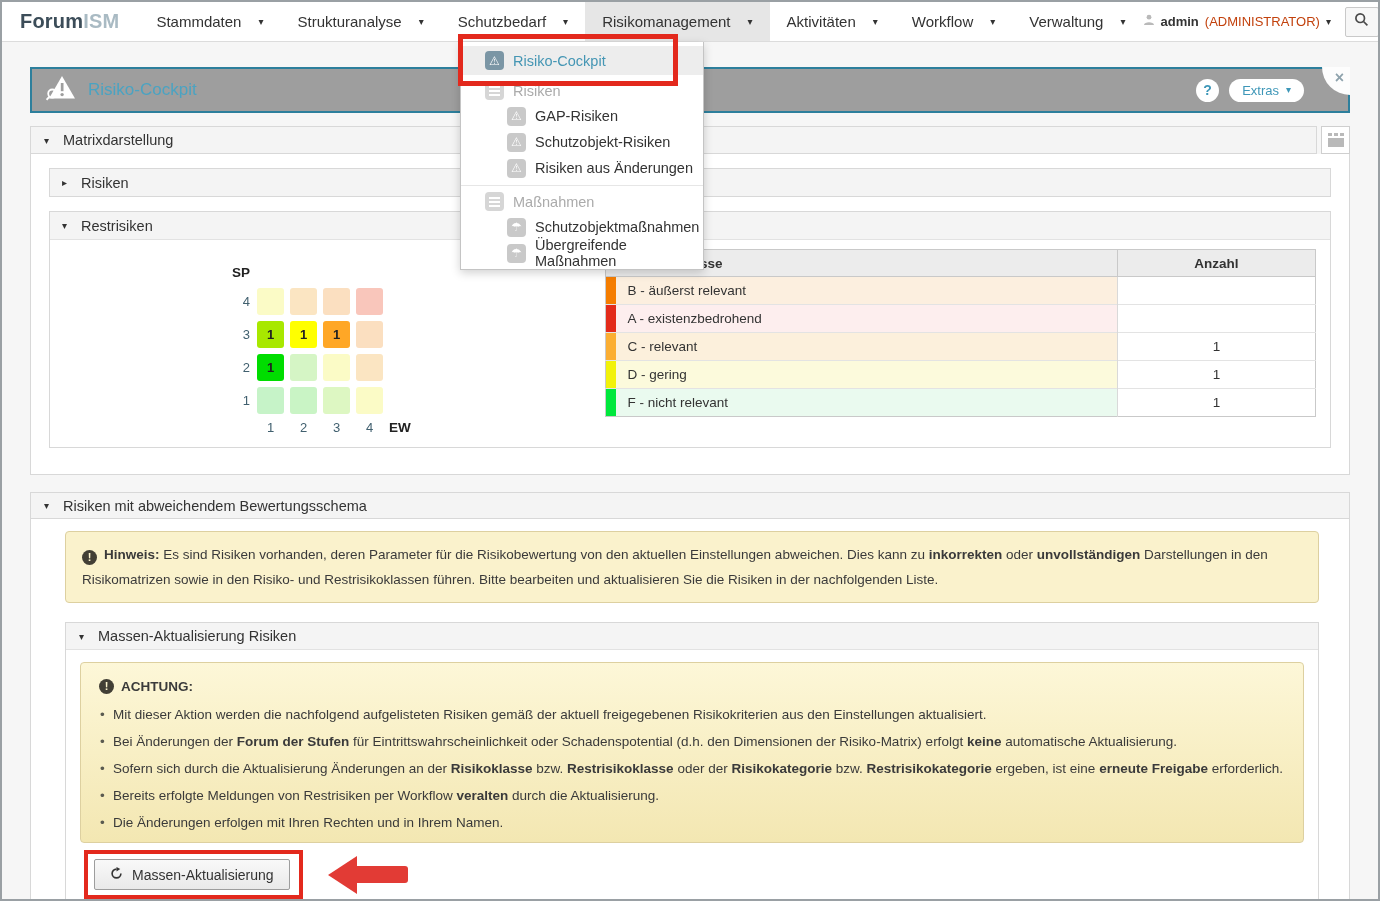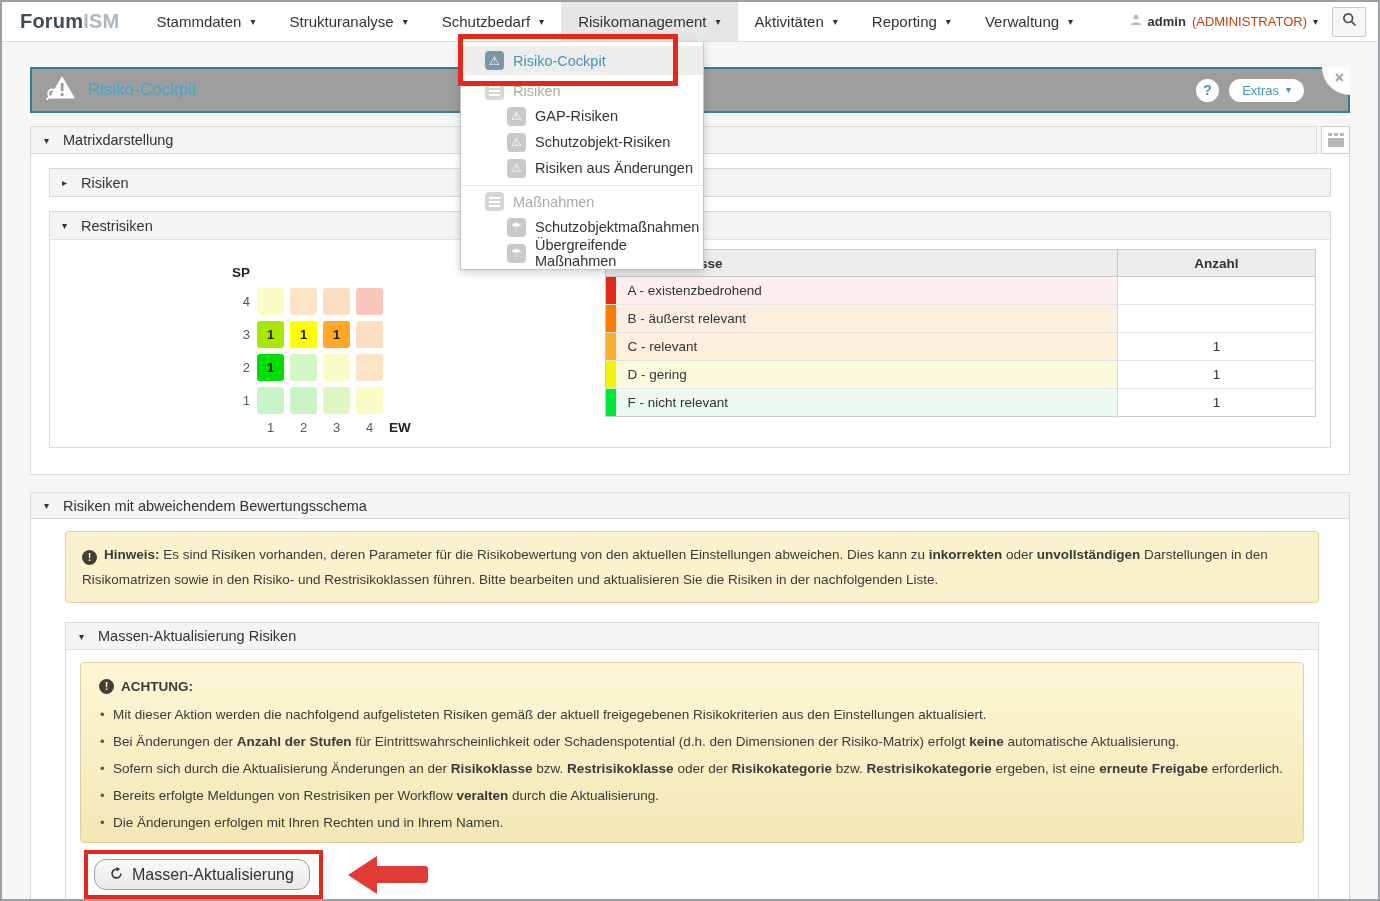--- a/index.html
+++ b/index.html
@@ -5,21 +5,21 @@
   * { margin:0; padding:0; box-sizing:border-box; }
   html,body { width:1380px; height:901px; }
   body { font-family:"Liberation Sans", sans-serif; background:#fff; }
   .screen { position:relative; width:1380px; height:901px; border:2px solid #9aa0a4; background:#f6f6f6; overflow:hidden; }
 
   
   .topnav { height:40px; background:#fff; border-bottom:1px solid #dcdcdc; display:flex; align-items:stretch; padding-left:18px; }
   .logo { display:flex; align-items:center; font-size:20px; font-weight:bold; margin-right:20px; letter-spacing:.2px; cursor:pointer; }
   .logo .p1 { color:#3c4d59; } .logo .p2 { color:#a9bac3; }
   .nav-items { display:flex; align-items:stretch; }
-  .nav-item { display:flex; align-items:center; gap:9px; padding:0 17px; font-size:15px; color:#333; cursor:pointer; white-space:nowrap; }
+  .nav-item { display:flex; align-items:center; gap:17px; padding:0 17px; font-size:15px; color:#333; cursor:pointer; white-space:nowrap; }
   .nav-item.active { background:#e6e6e6; }
   .caret { font-size:10px; color:#333; line-height:1; }
   .nav-right { margin-left:auto; display:flex; align-items:center; gap:14px; padding-right:12px; }
   .user { display:flex; align-items:center; gap:6px; font-size:13px; cursor:pointer; }
   .user .uname { color:#333; font-weight:bold; }
   .user .urole { color:#c2410c; }
   .search-btn { width:34px; height:30px; border:1px solid #c9c9c9; border-radius:2px; background:#f7f7f7; display:flex; align-items:center; justify-content:center; cursor:pointer; }
 
   
   .page { padding:25px 28px 0 28px; }
@@ -82,21 +82,21 @@
 
   .massen-panel { margin-top:19px; border:1px solid #d8d8d8; }
   .massen-body { background:#fff; padding:12px 14px 25px 14px; }
   .achtung-box { background:linear-gradient(#fdf7d8,#f3e7b2); border:1px solid #ddd0a0; border-radius:4px; padding:12px 18px 6px 18px; font-size:13.5px; color:#3a3a3a; }
   .achtung-title { font-weight:bold; height:22px; display:flex; align-items:center; }
   .bullets { list-style:none; margin-top:4px; }
   .bullets li { position:relative; padding-left:14px; height:27px; line-height:27px; white-space:nowrap; overflow:hidden; }
   .bullets li::before { content:"\2022"; position:absolute; left:1px; color:#5a5a50; }
 
   .btn-wrap { position:relative; display:inline-block; margin:16px 0 0 14px; }
-  .update-btn { display:inline-flex; align-items:center; gap:9px; border:1px solid #9d9d9d; border-radius:12px; background:linear-gradient(#f9f9f9,#e9e9e9); padding:6px 15px; font-size:16px; color:#333; cursor:pointer; height:31px; }
+  .update-btn { display:inline-flex; align-items:center; gap:9px; border:1px solid #9d9d9d; border-radius:2px; background:linear-gradient(#f9f9f9,#e9e9e9); padding:6px 15px; font-size:14px; color:#333; cursor:pointer; height:31px; }
 
   
   .dropdown { position:absolute; left:458px; top:40px; width:244px; background:#fff; border:1px solid #c4c4c4; border-top:none; box-shadow:0 3px 9px rgba(0,0,0,.18); z-index:20; padding:4px 0 3px 0; }
   .dd-item { display:flex; align-items:center; font-size:14.5px; color:#333; cursor:pointer; }
   .dd-main { height:29px; padding-left:24px; }
   .dd-main.highlight { background:#ededed; color:#4596b4; }
   .dd-header { height:25px; padding-left:24px; color:#ababab; margin-top:3px; cursor:default; }
   .dd-sub { height:26px; padding-left:46px; }
   .dd-icon { flex:0 0 19px; width:19px; height:19px; border-radius:4px; background:#c9c9c9; color:#fff; display:flex; align-items:center; justify-content:center; font-size:12px; line-height:1; margin-right:9px; }
   .dd-icon.hl { background:#7b96a5; }
@@ -137,21 +137,21 @@
         </div>
         <div class="nav-item active">
           <span>Risikomanagement</span>
           <span class="caret">▾</span>
         </div>
         <div class="nav-item">
           <span>Aktivitäten</span>
           <span class="caret">▾</span>
         </div>
         <div class="nav-item">
-          <span>Reporting</span>
+          <span>Workflow</span>
           <span class="caret">▾</span>
         </div>
         <div class="nav-item">
           <span>Verwaltung</span>
           <span class="caret">▾</span>
         </div>
       </div>
     <div class="nav-right">
       <div class="user">
         <span><svg width="12" height="12" viewBox="0 0 12 12">
@@ -265,27 +265,27 @@
             <div class="table-area">
               <table class="rtable">
                 <thead>
                   <tr>
                     <th class="h-klasse" colspan="2">Restrisikoklasse</th>
                     <th class="h-anzahl">Anzahl</th>
                   </tr>
                 </thead>
                 <tbody id="rtable-body">
                     <tr>
-                      <td class="bar" style="background: rgb(227, 43, 26);"></td>
-                      <td class="lbl" style="background: rgb(253, 238, 238);">A - existenzbedrohend</td>
+                      <td class="bar" style="background: rgb(245, 125, 0);"></td>
+                      <td class="lbl" style="background: rgb(252, 239, 223);">B - äußerst relevant</td>
                       <td class="cnt"></td>
                     </tr>
                     <tr>
-                      <td class="bar" style="background: rgb(245, 125, 0);"></td>
-                      <td class="lbl" style="background: rgb(252, 239, 223);">B - äußerst relevant</td>
+                      <td class="bar" style="background: rgb(227, 43, 26);"></td>
+                      <td class="lbl" style="background: rgb(253, 238, 238);">A - existenzbedrohend</td>
                       <td class="cnt"></td>
                     </tr>
                     <tr>
                       <td class="bar" style="background: rgb(251, 174, 50);"></td>
                       <td class="lbl" style="background: rgb(252, 240, 220);">C - relevant</td>
                       <td class="cnt">1</td>
                     </tr>
                     <tr>
                       <td class="bar" style="background: rgb(242, 242, 10);"></td>
                       <td class="lbl" style="background: rgb(252, 250, 220);">D - gering</td>
@@ -322,21 +322,21 @@
             <span>Massen-Aktualisierung Risiken</span>
           </div>
           <div class="massen-body">
             <div class="achtung-box">
               <div class="achtung-title">
                 <span class="excl-circle" style="background:#423f35;">!</span>
                   <span>ACHTUNG:</span>
               </div>
               <ul class="bullets" id="achtung-bullets">
                   <li><span>Mit dieser Aktion werden die nachfolgend aufgelisteten Risiken gemäß der aktuell freigegebenen Risikokriterien aus den Einstellungen aktualisiert.</span></li>
-                  <li><span>Bei Änderungen der </span><b>Anzahl der Stufen</b><span> für Eintrittswahrscheinlichkeit oder Schadenspotential (d.h. den Dimensionen der Risiko-Matrix) erfolgt </span><b>keine</b><span> automatische Aktualisierung.</span></li>
+                  <li><span>Bei Änderungen der </span><b>Forum der Stufen</b><span> für Eintrittswahrscheinlichkeit oder Schadenspotential (d.h. den Dimensionen der Risiko-Matrix) erfolgt </span><b>keine</b><span> automatische Aktualisierung.</span></li>
                   <li><span>Sofern sich durch die Aktualisierung Änderungen an der </span><b>Risikoklasse</b><span> bzw. </span><b>Restrisikoklasse</b><span> oder der </span><b>Risikokategorie</b><span> bzw. </span><b>Restrisikokategorie</b><span> ergeben, ist eine </span><b>erneute Freigabe</b><span> erforderlich.</span></li>
                   <li><span>Bereits erfolgte Meldungen von Restrisiken per Workflow </span><b>veralten</b><span> durch die Aktualisierung.</span></li>
                   <li><span>Die Änderungen erfolgen mit Ihren Rechten und in Ihrem Namen.</span></li>
                 </ul>
             </div>
 
             <div class="btn-wrap">
               <button class="update-btn">
                 <span><svg width="13" height="13" viewBox="0 0 16 16">
                       <path d="M8 2.6 A5.4 5.4 0 1 0 13.4 8" fill="none" stroke="#333" stroke-width="2"></path>

